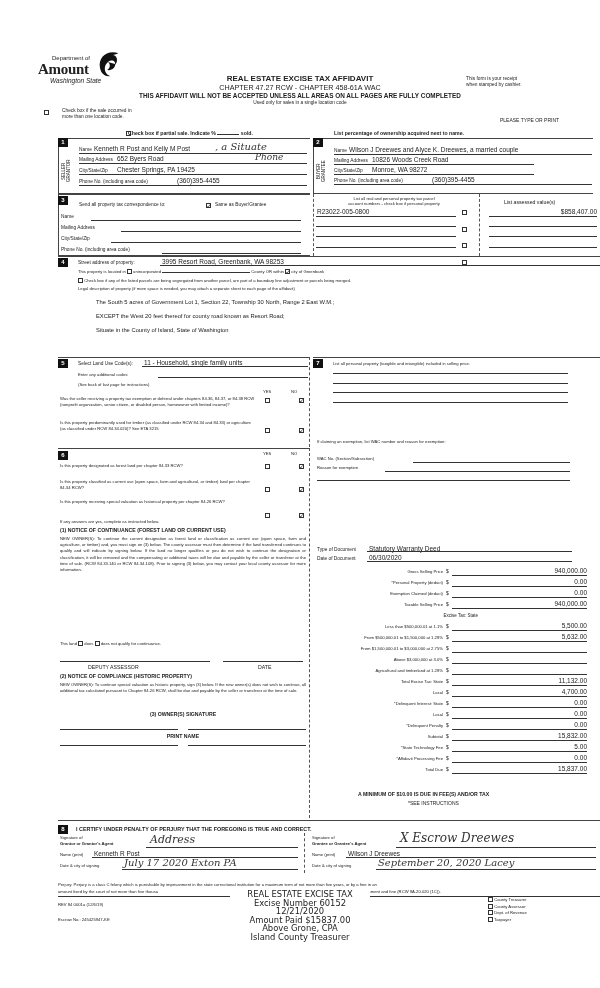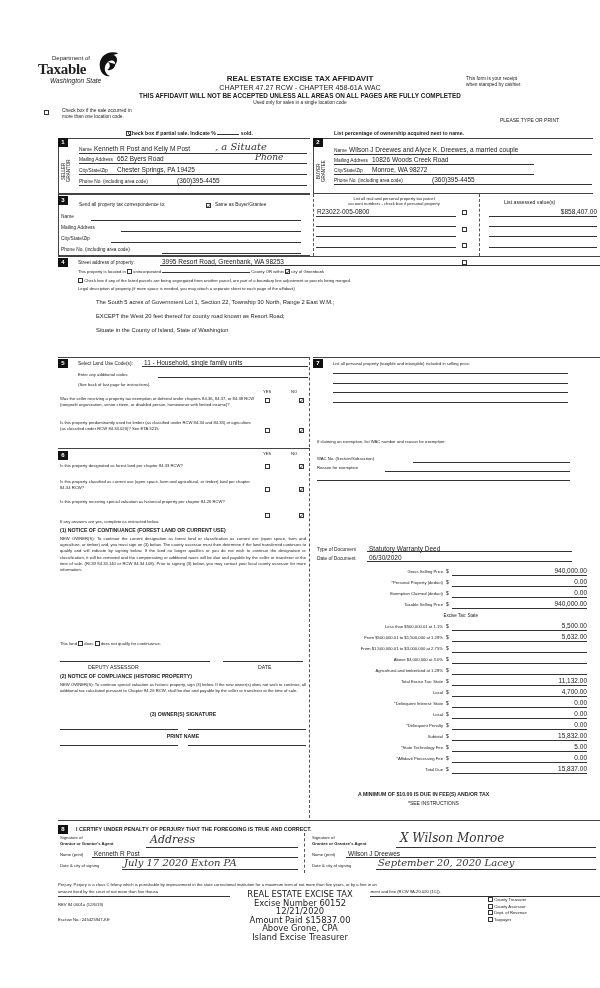--- a/index.html
+++ b/index.html
@@ -22,21 +22,21 @@
   .stamp { font-family: "DejaVu Sans", sans-serif; color: #222; text-align: center; }
 </style>
 </head>
 <body>
 
 
 
 
 <div class="abs" style="left:38px;top:52px;width:120px;height:38px;">
   <div class="abs" style="left:14px;top:3px;font-size:6px;">Department of</div>
-  <div class="abs" style="left:0;top:9px;font-size:15px;font-weight:bold;font-family:'Liberation Serif',serif;letter-spacing:-0.3px;">Taxable</div>
+  <div class="abs" style="left:0;top:9px;font-size:15px;font-weight:bold;font-family:'Liberation Serif',serif;letter-spacing:-0.3px;">Amount</div>
   <div class="abs" style="left:12px;top:25px;font-size:6.5px;font-style:italic;">Washington State</div>
   <svg class="abs" style="left:58px;top:-2px;" width="26" height="28" viewBox="0 0 26 28">
     <path d="M22 3 C10 0 2 8 4 18 C5 24 10 27 14 26 C8 24 7 16 12 12 C16 9 20 11 19 15 C22 12 22 6 17 5 C20 4 22 4 22 3 Z" fill="#111"></path>
     <path d="M12 12 C15 14 14 19 11 20 C16 21 20 17 19 14 Z" fill="#111"></path>
   </svg>
 </div>
 
 <div class="abs" style="left:170px;top:74px;width:260px;text-align:center;font-size:8px;font-weight:bold;">REAL ESTATE EXCISE TAX AFFIDAVIT</div>
 <div class="abs" style="left:170px;top:83px;width:260px;text-align:center;font-size:7.2px;">CHAPTER 47.27 RCW - CHAPTER 458-61A WAC</div>
 <div class="abs" style="left:466px;top:76px;font-size:4.8px;">This form is your receipt</div>
@@ -371,21 +371,21 @@
   <div class="abs" style="left:36px;top:29px;font-size:6.5px;">Kenneth R Post</div>
   <div class="line" style="left:34px;top:36px;width:206px;"></div>
   <div class="abs xs" style="left:2px;top:42px;">Date &amp; city of signing</div>
   <div class="abs hw" style="left:66px;top:36px;font-size:10px;white-space:nowrap;">July 17 2020 Exton PA</div>
   <div class="line" style="left:64px;top:48px;width:176px;"></div>
 
   <div class="abs" style="left:246px;top:12px;height:40px;border-left:0.8px dashed #555;"></div>
 
   <div class="abs xs" style="left:254px;top:14px;">Signature of</div>
   <div class="abs xs" style="left:254px;top:20px;font-weight:bold;">Grantee or Grantee's Agent</div>
-  <div class="abs hw" style="left:342px;top:10px;font-size:12px;white-space:nowrap;">X Wilson Monroe</div>
+  <div class="abs hw" style="left:342px;top:10px;font-size:12px;white-space:nowrap;">X Escrow Dreewes</div>
   <div class="line" style="left:338px;top:26px;width:200px;"></div>
   <div class="abs xs" style="left:254px;top:31px;">Name (print)</div>
   <div class="abs" style="left:290px;top:29px;font-size:6.5px;">Wilson J Dreewes</div>
   <div class="line" style="left:288px;top:36px;width:250px;"></div>
   <div class="abs xs" style="left:254px;top:42px;">Date &amp; city of signing</div>
   <div class="abs hw" style="left:320px;top:36px;font-size:10px;white-space:nowrap;">September 20, 2020 Lacey</div>
   <div class="line" style="left:318px;top:48px;width:220px;"></div>
 </div>
 
 
@@ -404,17 +404,17 @@
   <div><span class="cb"></span> <span>Taxpayer</span></div>
 </div>
 
 
 <div class="abs stamp" style="left:230px;top:889px;width:140px;background:#fff;line-height:8.5px;font-size:8.4px;padding-top:1px;">
   <div>REAL ESTATE EXCISE TAX</div>
   <div>Excise Number 60152</div>
   <div>12/21/2020</div>
   <div>Amount Paid $15837.00</div>
   <div>Above Grone, CPA</div>
-  <div>Island Excise Treasurer</div>
+  <div>Island County Treasurer</div>
 </div>
 
 
 
 
 </body></html>

